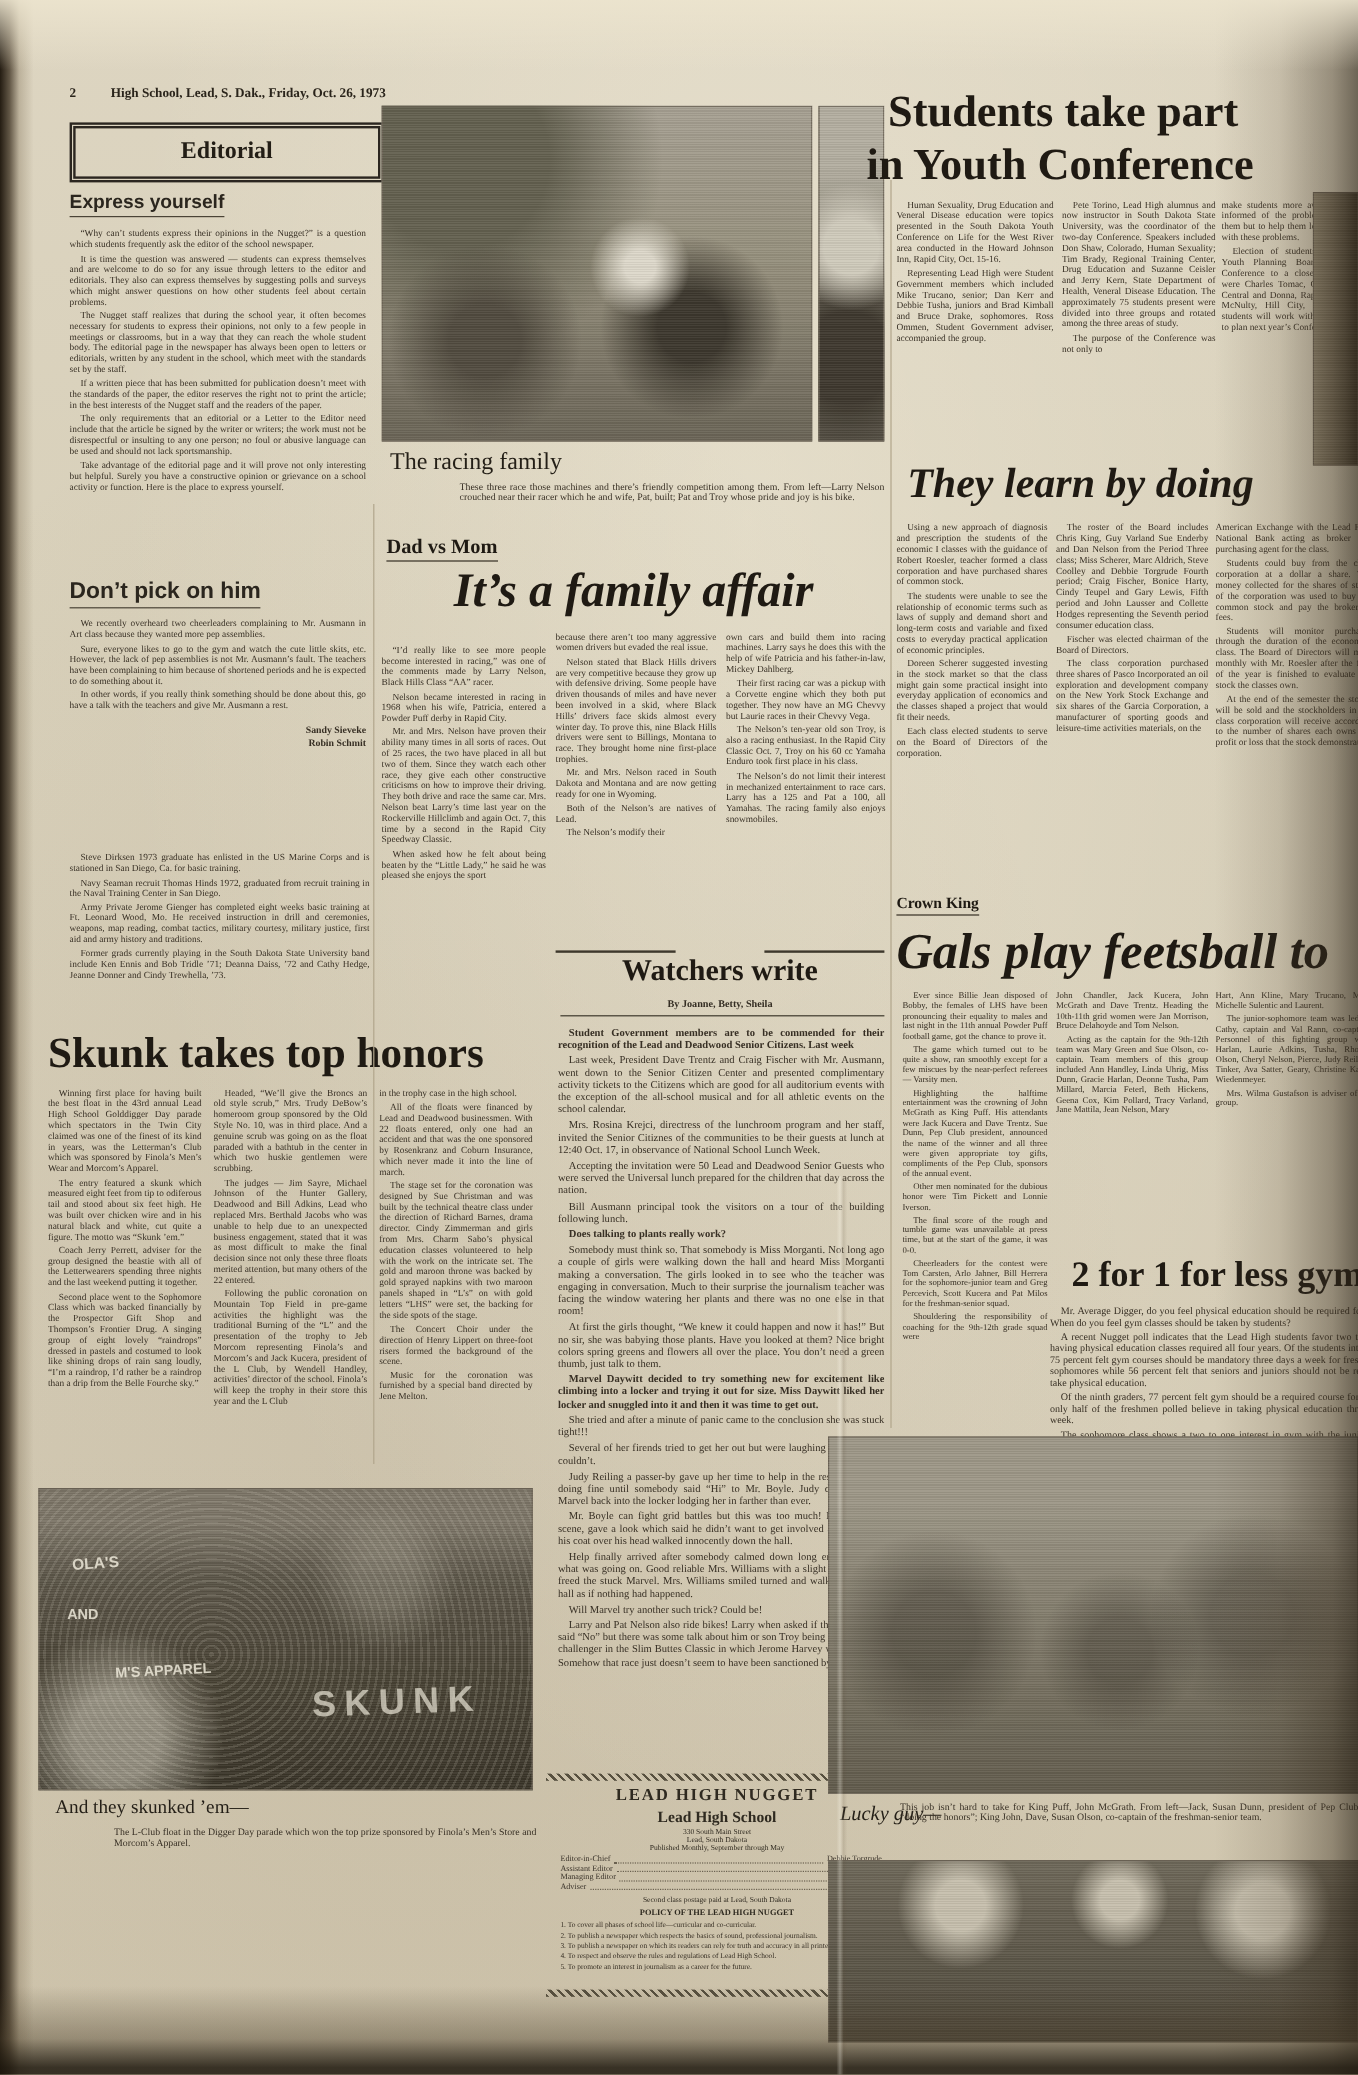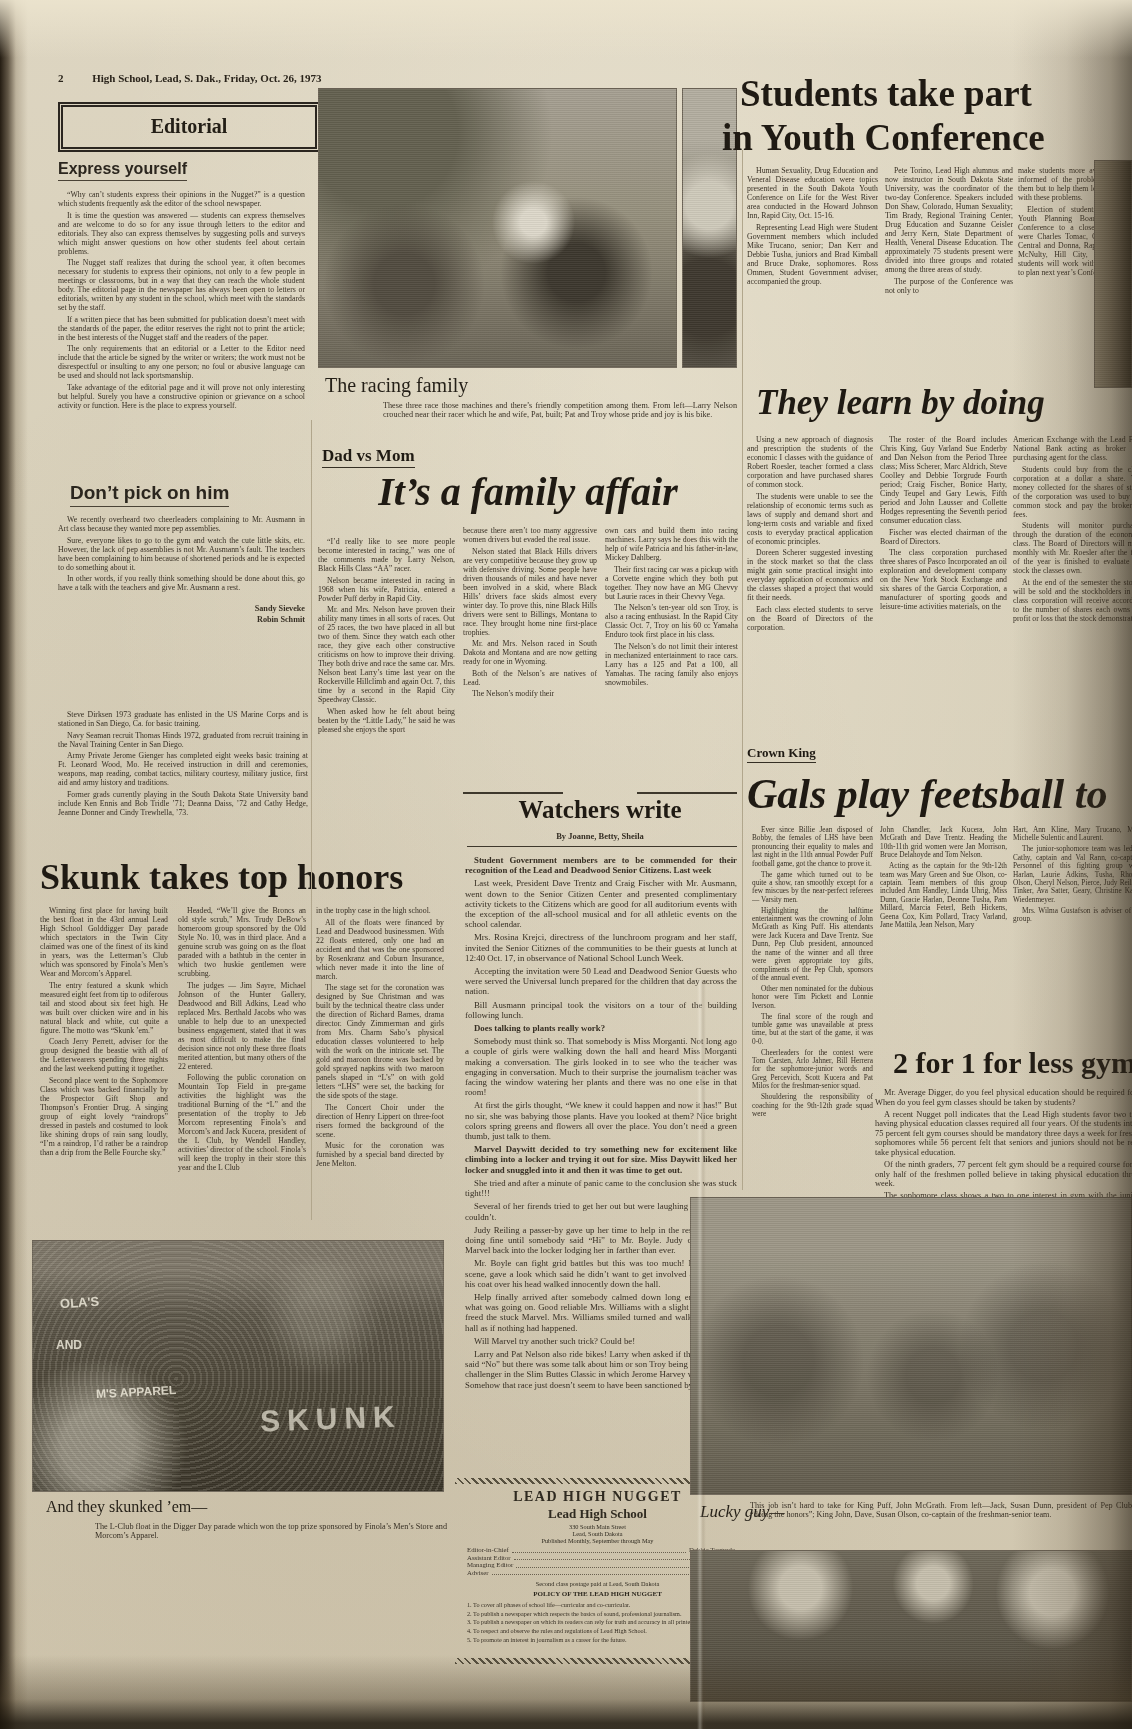--- a/index.html
+++ b/index.html
@@ -82,21 +82,21 @@
   <div class="sanshl" style="left:58px;top:160px;font-size:16px;">Express yourself</div>
   <div class="col" style="left:58px;top:190px;width:247px;height:288px;">
       <p>“Why can’t students express their opinions in the Nugget?” is a question which students frequently ask the editor of the school newspaper.</p>
       <p>It is time the question was answered — students can express themselves and are welcome to do so for any issue through letters to the editor and editorials. They also can express themselves by suggesting polls and surveys which might answer questions on how other students feel about certain problems.</p>
       <p>The Nugget staff realizes that during the school year, it often becomes necessary for students to express their opinions, not only to a few people in meetings or classrooms, but in a way that they can reach the whole student body. The editorial page in the newspaper has always been open to letters or editorials, written by any student in the school, which meet with the standards set by the staff.</p>
       <p>If a written piece that has been submitted for publication doesn’t meet with the standards of the paper, the editor reserves the right not to print the article; in the best interests of the Nugget staff and the readers of the paper.</p>
       <p>The only requirements that an editorial or a Letter to the Editor need include that the article be signed by the writer or writers; the work must not be disrespectful or insulting to any one person; no foul or abusive language can be used and should not lack sportsmanship.</p>
       <p>Take advantage of the editorial page and it will prove not only interesting but helpful. Surely you have a constructive opinion or grievance on a school activity or function. Here is the place to express yourself.</p>
     </div>
 
-  <div class="sanshl" style="left:70px;top:482px;font-size:19px;">Don’t pick on him</div>
+  <div class="sanshl" style="left:58px;top:482px;font-size:19px;">Don’t pick on him</div>
   <div class="col" style="left:58px;top:515px;width:247px;height:86px;">
       <p>We recently overheard two cheerleaders complaining to Mr. Ausmann in Art class because they wanted more pep assemblies.</p>
       <p>Sure, everyone likes to go to the gym and watch the cute little skits, etc. However, the lack of pep assemblies is not Mr. Ausmann’s fault. The teachers have been complaining to him because of shortened periods and he is expected to do something about it.</p>
       <p>In other words, if you really think something should be done about this, go have a talk with the teachers and give Mr. Ausmann a rest.</p>
     </div>
   <div class="col sigs" style="left:58px;top:604px;width:247px;height:26px;font-size:8.2px;">
       <p>Sandy Sieveke</p>
       <p>Robin Schmit</p>
     </div>
 
@@ -263,21 +263,21 @@
     </div>
 
   <div class="hl" style="left:747px;top:745px;font-size:13px;border-bottom:1.5px solid #352f24;padding-bottom:1px;">Crown King</div>
   <div class="hl it" style="left:747px;top:770px;font-size:42px;">Gals play feetsball to</div>
   <div class="col feets" style="left:752px;top:826px;width:121px;height:366px;">
       <p>Ever since Billie Jean disposed of Bobby, the females of LHS have been pronouncing their equality to males and last night in the 11th annual Powder Puff football game, got the chance to prove it.</p>
       <p>The game which turned out to be quite a show, ran smoothly except for a few miscues by the near-perfect referees — Varsity men.</p>
       <p>Highlighting the halftime entertainment was the crowning of John McGrath as King Puff. His attendants were Jack Kucera and Dave Trentz. Sue Dunn, Pep Club president, announced the name of the winner and all three were given appropriate toy gifts, compliments of the Pep Club, sponsors of the annual event.</p>
       <p>Other men nominated for the dubious honor were Tim Pickett and Lonnie Iverson.</p>
       <p>The final score of the rough and tumble game was unavailable at press time, but at the start of the game, it was 0-0.</p>
-      <p>Cheerleaders for the contest were Tom Carsten, Arlo Jahner, Bill Herrera for the sophomore-junior words and Greg Percevich, Scott Kucera and Pat Milos for the freshman-senior squad.</p>
+      <p>Cheerleaders for the contest were Tom Carsten, Arlo Jahner, Bill Herrera for the sophomore-junior team and Greg Percevich, Scott Kucera and Pat Milos for the freshman-senior squad.</p>
       <p>Shouldering the responsibility of coaching for the 9th-12th grade squad were</p>
     </div>
   <div class="col feets" style="left:880px;top:826px;width:127px;height:200px;">
       <p class="nt">John Chandler, Jack Kucera, John McGrath and Dave Trentz. Heading the 10th-11th grid women were Jan Morrison, Bruce Delahoyde and Tom Nelson.</p>
       <p>Acting as the captain for the 9th-12th team was Mary Green and Sue Olson, co-captain. Team members of this group included Ann Handley, Linda Uhrig, Miss Dunn, Gracie Harlan, Deonne Tusha, Pam Millard, Marcia Feterl, Beth Hickens, Geena Cox, Kim Pollard, Tracy Varland, Jane Mattila, Jean Nelson, Mary</p>
     </div>
   <div class="col feets" style="left:1013px;top:826px;width:130px;height:200px;">
       <p class="nt">Hart, Ann Kline, Mary Trucano, Mary Michelle Sulentic and Laurent.</p>
       <p>The junior-sophomore team was led by Cathy, captain and Val Rann, co-captain. Personnel of this fighting group were Harlan, Laurie Adkins, Tusha, Rhonda Olson, Cheryl Nelson, Pierce, Judy Reiling, Tinker, Ava Satter, Geary, Christine Karon Wiedenmeyer.</p>
       <p>Mrs. Wilma Gustafson is adviser of the group.</p>

